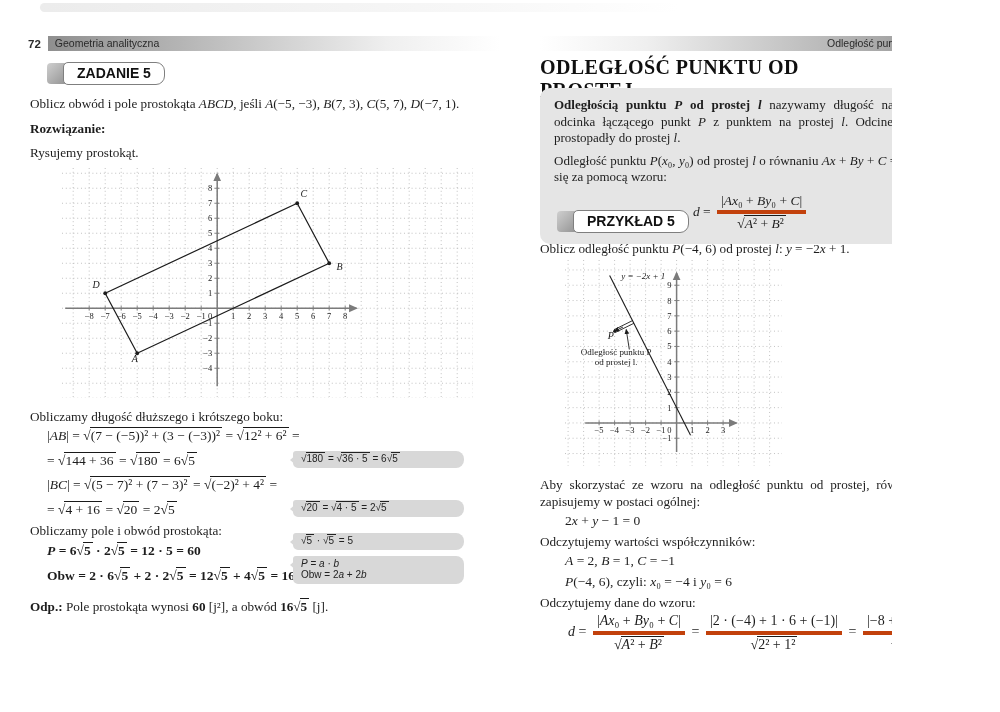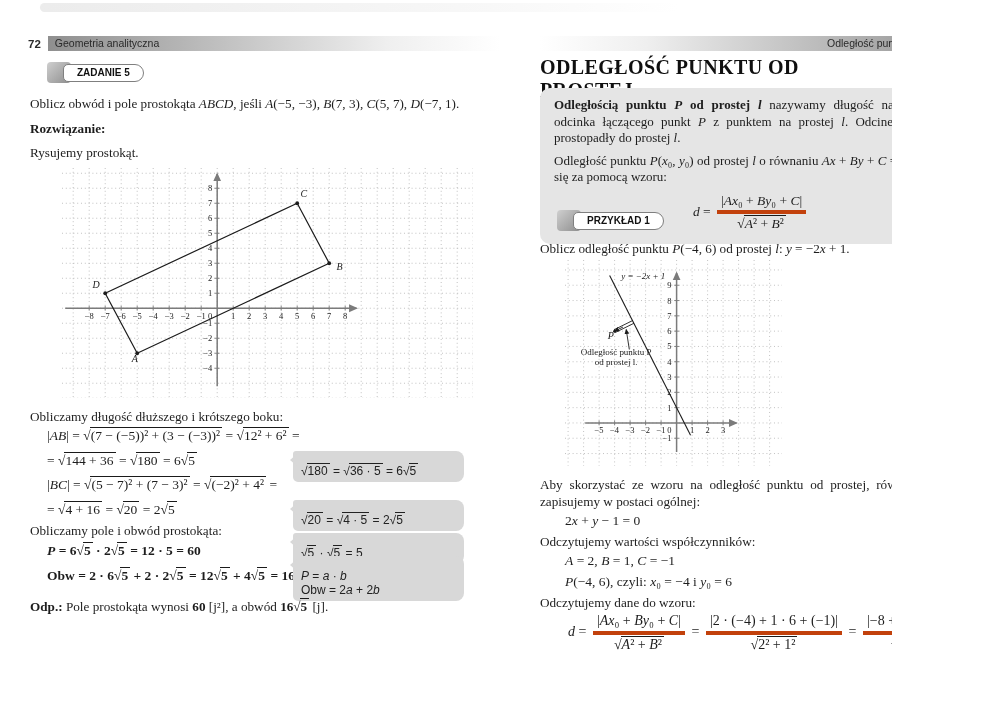--- a/index.html
+++ b/index.html
@@ -14,37 +14,37 @@
   .hbar.left{margin-left:7px;padding-left:7px;background:linear-gradient(to right,#8f8f8f 0,#c9c9c9 45%,#efefef 75%,#fff 100%);}
   .hbar.right{margin-right:7px;padding-right:8px;text-align:right;background:linear-gradient(to left,#8f8f8f 0,#c9c9c9 45%,#efefef 75%,#fff 100%);}
   .topband{position:absolute;left:40px;top:3px;width:640px;height:9px;border-radius:5px;
         background:linear-gradient(to right,#dcdcdc,#f2f2f2 70%,#fff);opacity:.55;}
   
   .badge{display:flex;align-items:center;}
   .badge-tab{width:24px;height:21px;border-radius:4px;margin-right:-8px;
         background:linear-gradient(135deg,#cfcfcf,#8d8d8d);}
   .badge-box{position:relative;background:#fff;border:1.6px solid #7f7f7f;border-radius:5px 9px 9px 5px;
         padding:2px 13px 3px;font-family:"Liberation Sans","DejaVu Sans",sans-serif;
-        font-weight:bold;font-size:10px;color:#111;}
+        font-weight:bold;font-size:14px;color:#111;}
   
   .body-t{font-size:13.2px;line-height:16.5px;}
   .bold{font-weight:bold;}
   .just{text-align:justify;}
   .math{font-size:13.5px;}
   .mathlg{font-size:14px;}
   
   .sq{white-space:nowrap;}
   .sq>.rad{border-top:1.1px solid #1a1a1a;margin-left:-1px;padding:0 2px 0 1px;}
   .fr{display:inline-flex;flex-direction:column;text-align:center;vertical-align:middle;
       line-height:1.3;margin:0 3px;}
   .fr>.fn{border-bottom:4px solid #c2410c;padding:0 4px 1px;}
   .fr>.fd{padding-top:1px;}
   
   .bubble{position:absolute;left:293px;width:155px;background:#d8d8d8;border-radius:3px 8px 8px 5px;
-      padding:13px 8px 4px;font-family:"Liberation Sans","DejaVu Sans",sans-serif;font-size:12px;color:#222;}
+      padding:2px 8px 4px;font-family:"Liberation Sans","DejaVu Sans",sans-serif;font-size:10px;color:#222;}
   .bubble::before{content:'';position:absolute;left:-9px;top:3px;border:6px solid transparent;
       border-right:7px solid #d8d8d8;}
   .bubble .sq>.rad{border-top:1px solid #222;}
   
   .defbox{background:#e5e5e5;border-radius:10px;padding:9px 14px 11px;width:394px;}
   .defbox p{margin:0 0 6px;font-size:13px;line-height:16.5px;}
   .formula-center{text-align:center;font-size:13.5px;margin-top:2px;}
   .title{font-size:20px;font-weight:bold;letter-spacing:.4px;color:#0f0f0f;}
   svg text{font-family:"Liberation Serif","DejaVu Serif",serif;}
 </style>
@@ -225,21 +225,21 @@
     <p class="just"><b>Odległością punktu <i>P</i> od prostej <i>l</i></b><span> nazywamy długość najkrótszego odcinka łączącego punkt <i>P</i> z punktem na prostej <i>l</i>. Odcinek ten jest prostopadły do prostej <i>l</i>.</span></p>
     <p class="just">Odległość punktu <i>P</i>(<i>x</i>₀, <i>y</i>₀) od prostej <i>l</i> o równaniu <i>Ax</i> + <i>By</i> + <i>C</i> = 0 wyraża się za pomocą wzoru:</p>
     <div class="formula-center"><i>d</i> = <span class="fr">
           <span class="fn">|<i>Ax</i>₀ + <i>By</i>₀ + <i>C</i>|</span>
           <span class="fd"><span class="sq">√<span class="rad"><i>A</i>² + <i>B</i>²</span></span></span>
         </span></div>
   </div>
 
   <div class="abs badge" style="left:557px;top:210px;">
     <span class="badge-tab"></span>
-    <span class="badge-box">PRZYKŁAD 1</span>
+    <span class="badge-box">PRZYKŁAD 5</span>
   </div>
 
   <div class="abs body-t" style="left:540px;top:241px;width:440px;">Oblicz odległość punktu <i>P</i>(−4, 6) od prostej <i>l</i>: <i>y</i> = −2<i>x</i> + 1.</div>
 
   <svg class="abs" style="left:565px;top:260px;" width="217" height="205.785" viewBox="0 0 217 205.785">
       <defs>
         <marker id="ax1" viewBox="0 0 10 10" refX="7" refY="5" markerWidth="7" markerHeight="7" orient="auto">
           <path d="M0,1.2 L8.5,5 L0,8.8 z" fill="#7b7b7b"></path>
         </marker>
         <marker id="bk1" viewBox="0 0 10 10" refX="7" refY="5" markerWidth="7" markerHeight="7" orient="auto">

